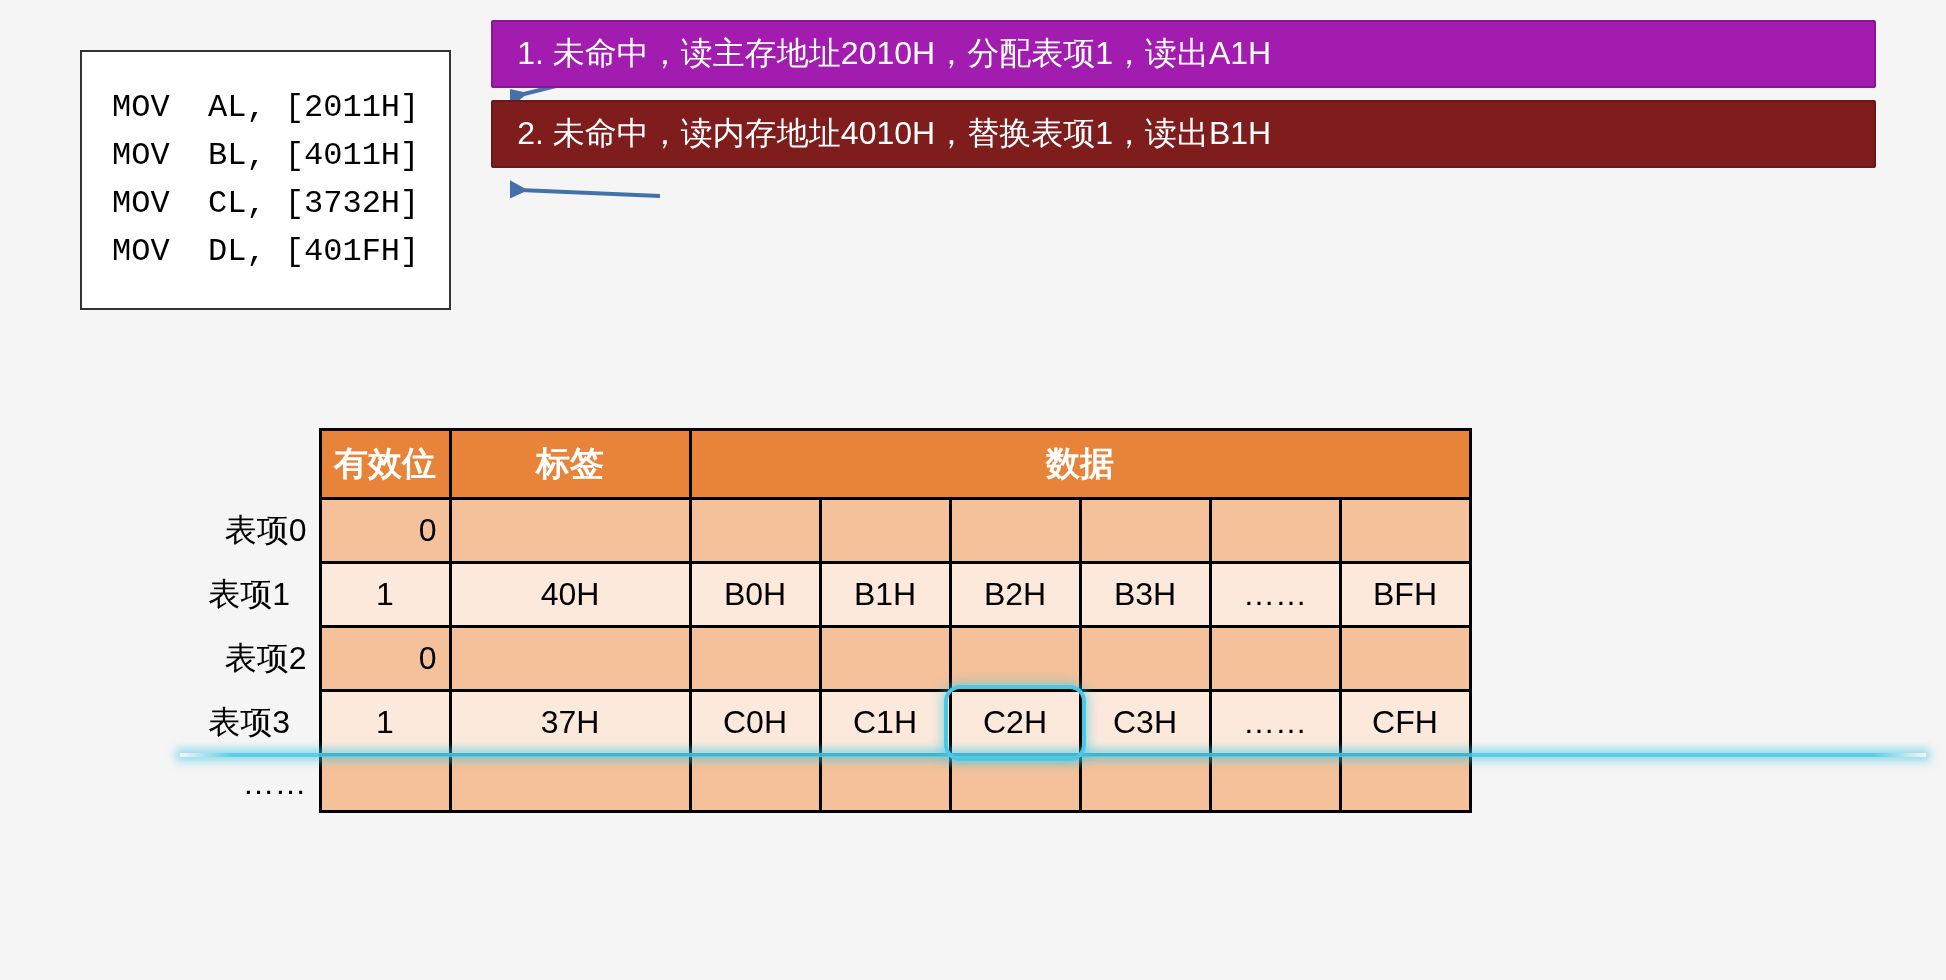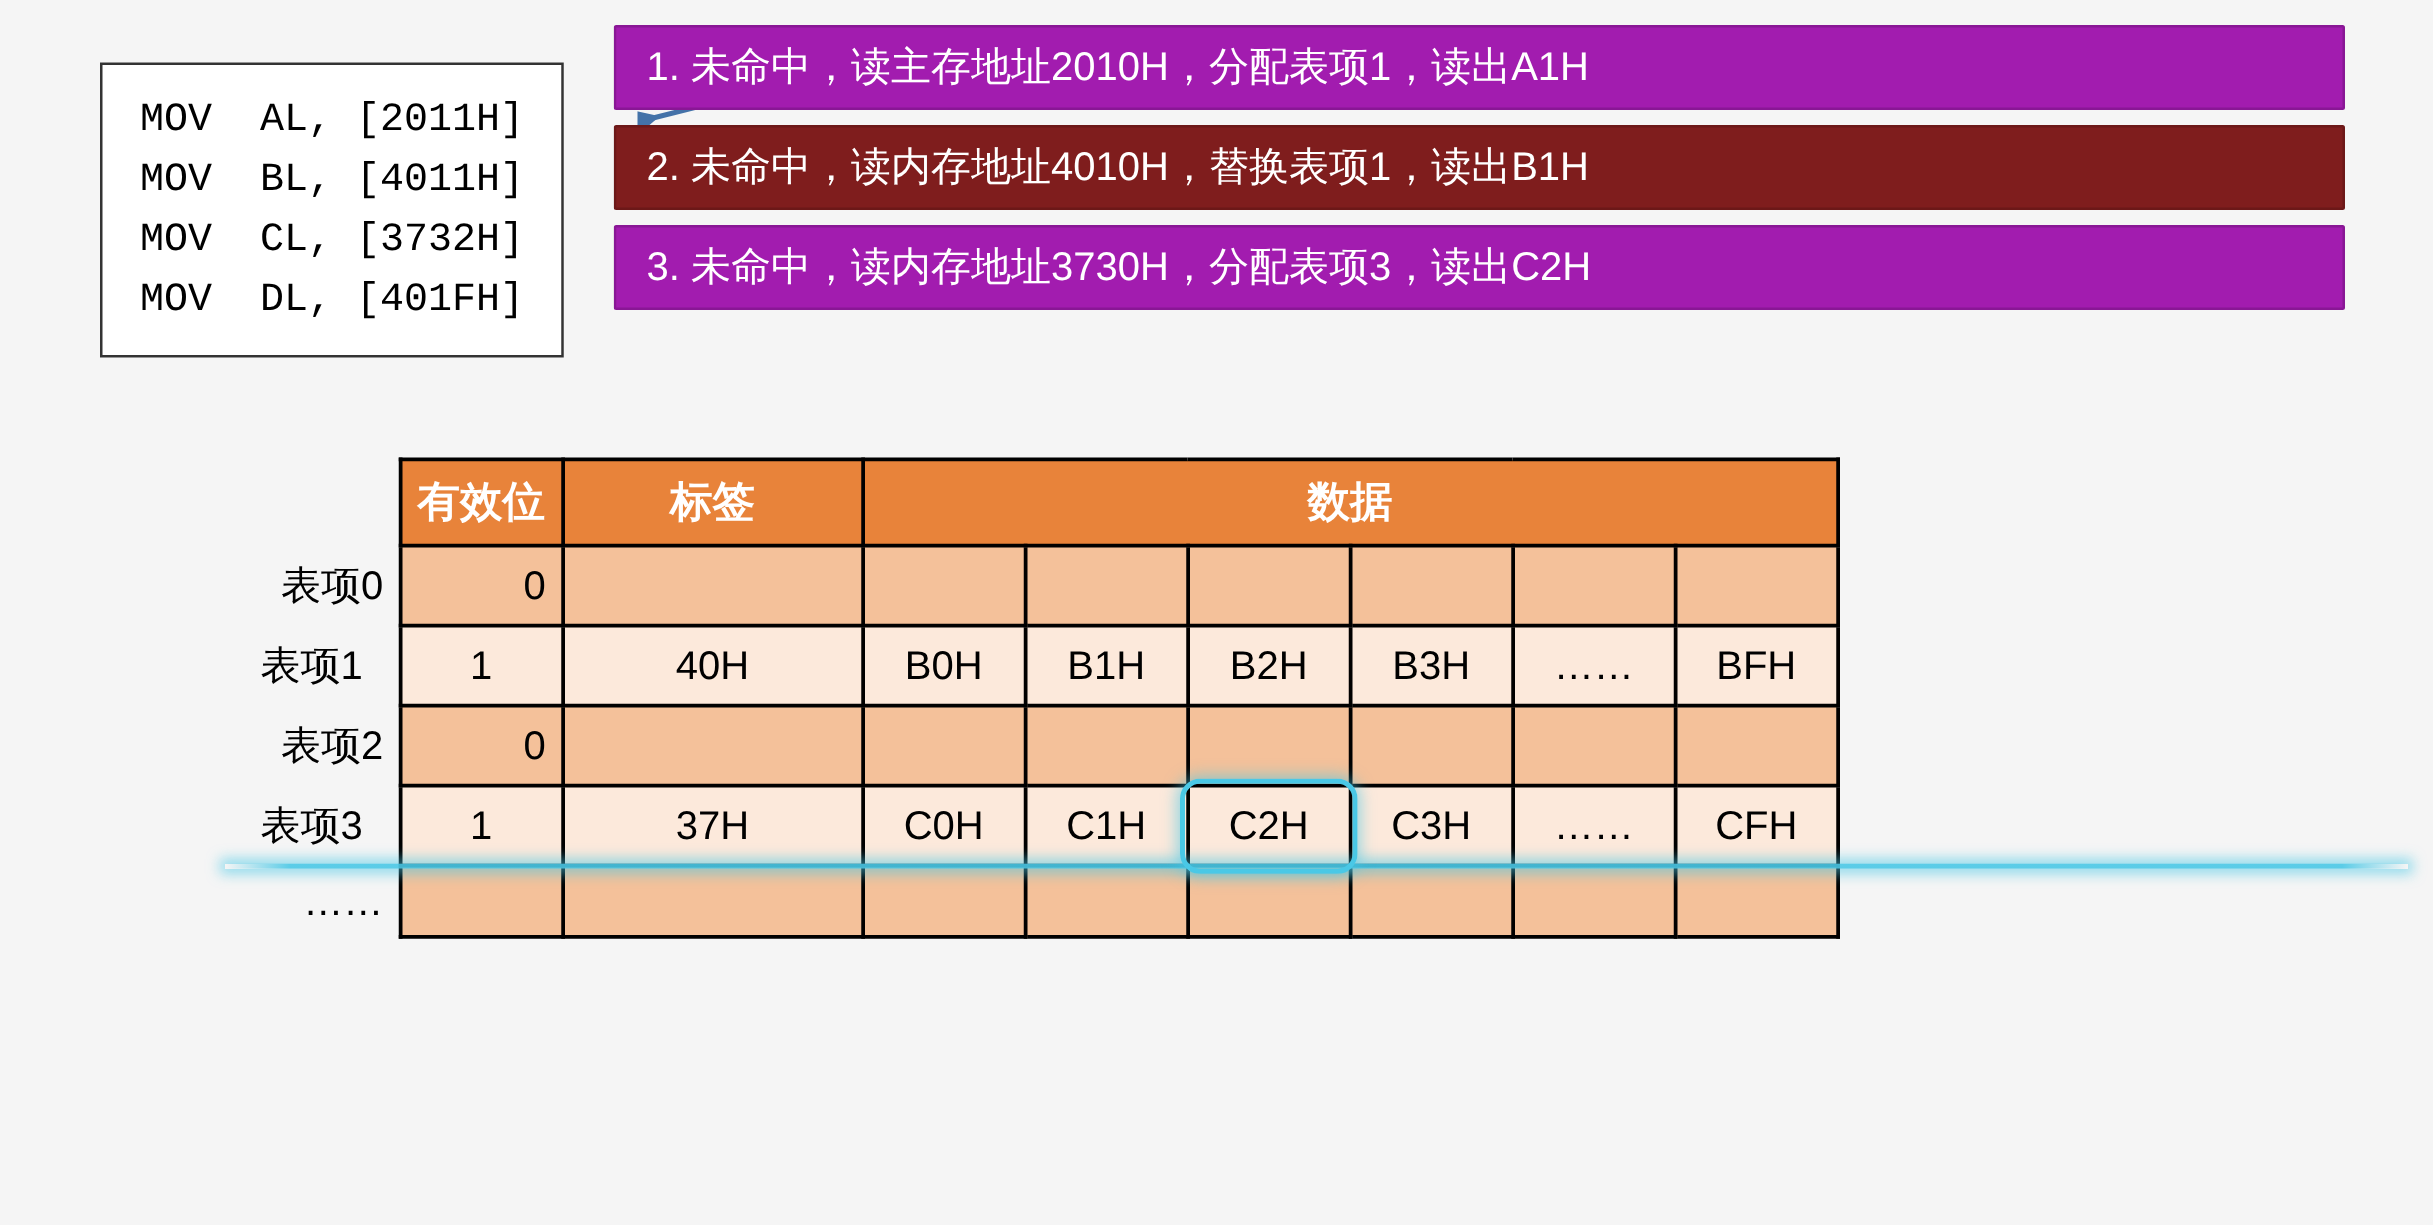--- a/index.html
+++ b/index.html
@@ -14,21 +14,21 @@
     .top-section {
       display: flex;
       align-items: flex-start;
       gap: 40px;
       margin-bottom: 60px;
       position: relative;
     }
     .code-box {
       border: 2px solid #333;
       background: #fff;
-      padding: 20px 30px;
+      padding: 32px 30px;
       font-family: "Courier New", monospace;
       font-size: 32px;
       line-height: 1.5;
       white-space: pre;
       margin-left: 60px;
       margin-top: 30px;
     }
     .callouts {
       display: flex;
       flex-direction: column;
@@ -46,21 +46,21 @@
       position: relative;
     }
     .callout.blue { background: #a21caf; }
     .callout.red  { background: #7f1d1d; }
     .arrow {
       position: absolute;
       pointer-events: none;
     }
     .table-container {
       position: relative;
-      margin-top: 80px;
+      margin-top: 118px;
       margin-left: 10px;
     }
     .cache-table {
       border-collapse: collapse;
       margin-left: 150px;
     }
     .cache-table th {
       background: #e8833a;
       color: #fff;
       font-size: 34px;
@@ -138,21 +138,20 @@
         <marker id="ah3" markerWidth="10" markerHeight="10" refX="2" refY="5" orient="auto">
           <path d="M10,0 L0,5 L10,10 Z" fill="#4472a8"></path>
         </marker>
       </defs>
     <line x1="150" y1="18" x2="10" y2="12" stroke="#4472a8" stroke-width="4" marker-end="url(#ah3)"></line>
   </svg>
 
   <div class="callouts">
     <div class="callout blue"><span>1. 未命中，读主存地址2010H，分配表项1，读出A1H</span></div>
     <div class="callout red"><span>2. 未命中，读内存地址4010H，替换表项1，读出B1H</span></div>
-    <div class="callout blue"><span>3. 未命中，读内存地址3730H，分配表项3，读出C2H</span></div>
   </div>
 </div>
 
 <div class="table-container">
   <table class="cache-table">
     <thead>
       <tr>
         <th class="row-label" style="background:transparent;border:none;"></th>
         <th>有效位</th>
         <th>标签</th>

